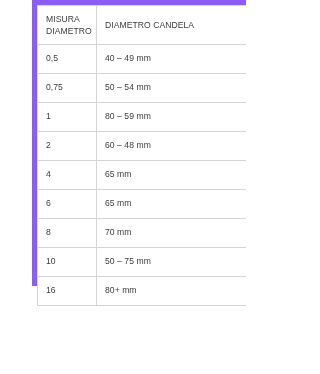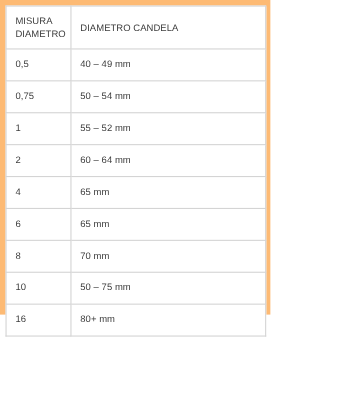--- a/index.html
+++ b/index.html
@@ -11,22 +11,23 @@
     width: 246px;
     height: 374px;
     overflow: hidden;
     font-family: "Liberation Sans", sans-serif;
     color: #3c3c3c;
   }
   .page {
     position: relative;
     width: 246px;
     height: 286px;
-    background: #fdba74;
+    background: #8b5cf6;
     box-sizing: border-box;
+    margin-left: 32px;
   }
   .table-wrap {
     position: absolute;
     left: 5px;
     top: 5px;
     width: 236px;
   }
   table.size-table {
     width: 236px;
     border-collapse: collapse;
@@ -84,25 +85,25 @@
         <tr>
           <td>0,5</td>
           <td>40 – 49 mm</td>
         </tr>
         <tr>
           <td>0,75</td>
           <td>50 – 54 mm</td>
         </tr>
         <tr>
           <td>1</td>
-          <td>55 – 52 mm</td>
+          <td>80 – 59 mm</td>
         </tr>
         <tr>
           <td>2</td>
-          <td>60 – 64 mm</td>
+          <td>60 – 48 mm</td>
         </tr>
         <tr>
           <td>4</td>
           <td>65 mm</td>
         </tr>
         <tr>
           <td>6</td>
           <td>65 mm</td>
         </tr>
         <tr>

